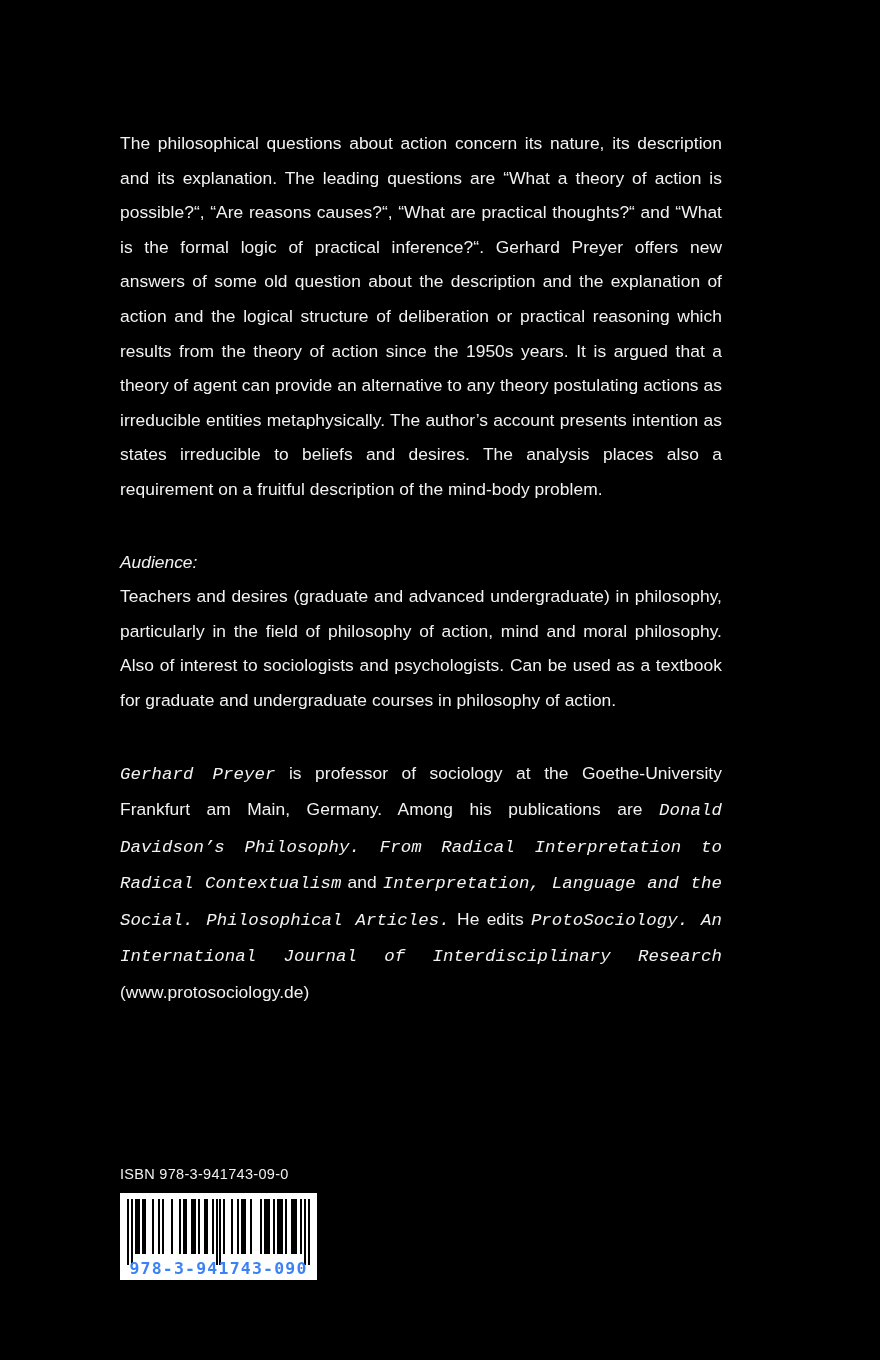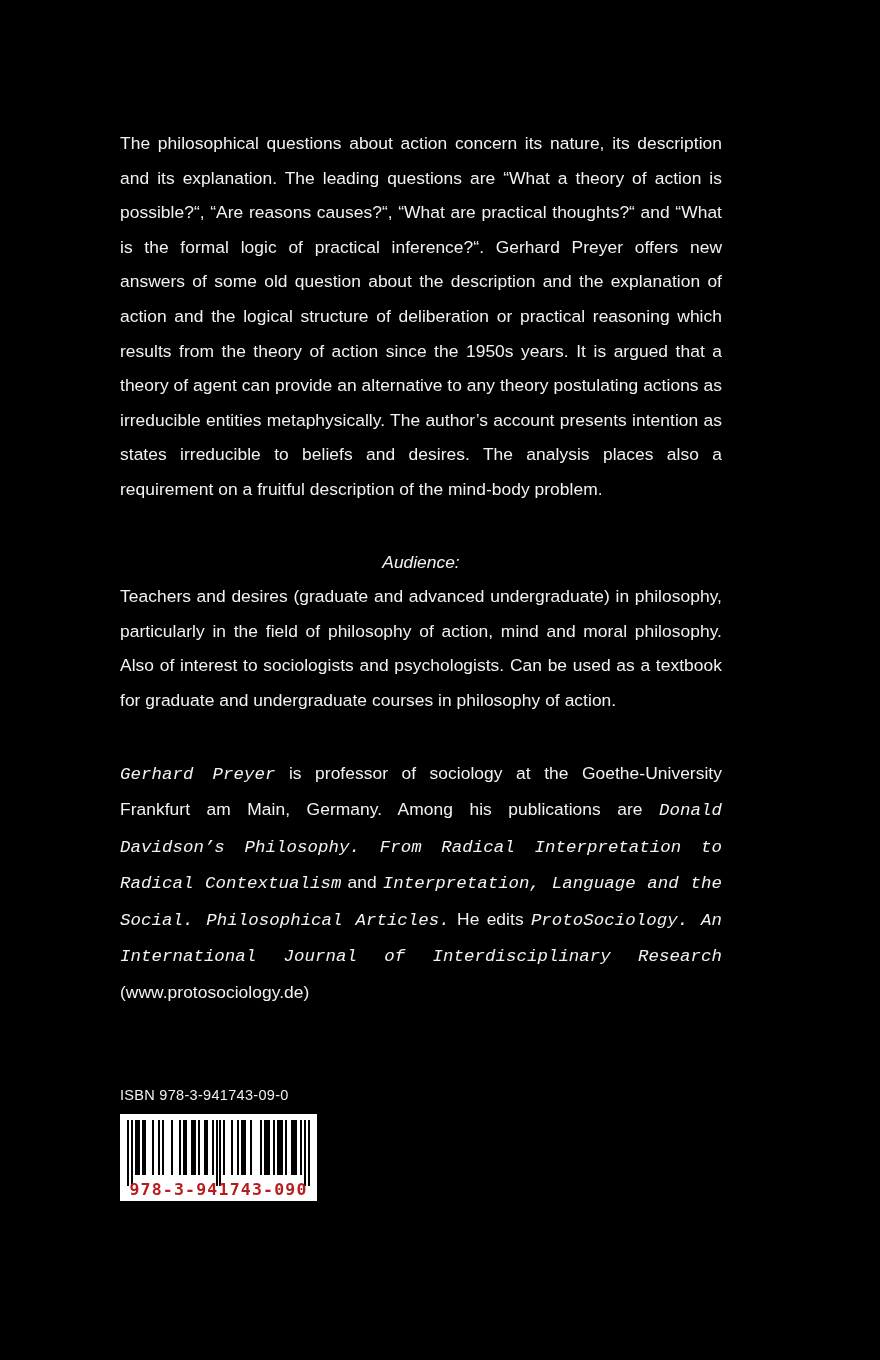--- a/index.html
+++ b/index.html
@@ -42,32 +42,31 @@
   }
 
   .para-gap-lg { height: 38px; }
 
   .label-italic {
     font-style: italic;
     color: #f2f2f2;
     font-size: 17.4px;
     line-height: 34.6px;
     margin: 0;
-    text-align: center;
   }
 
   em.ital {
     font-style: italic;
     font-family: Liberation Mono, monospace;
   }
 
   .isbn-block {
     position: absolute;
     left: 120px;
-    top: 1086px;
+    top: 1165px;
     width: 400px;
   }
 
   .isbn-text {
     color: #f0f0f0;
     font-size: 14.5px;
     line-height: 18px;
     letter-spacing: 0.3px;
     margin: 0 0 10px 0;
     font-family: "Liberation Sans", sans-serif;
@@ -99,21 +98,21 @@
   .bars .bar.norm {
     height: 55px;
   }
 
   .barcode-digits {
     position: absolute;
     left: 0;
     bottom: 2px;
     width: 197px;
     text-align: center;
-    color: #b91c1c;
+    color: #3b82f6;
     font-family: "DejaVu Sans Mono", monospace;
     font-size: 16.5px;
     letter-spacing: 1.2px;
     font-weight: bold;
     line-height: 18px;
   }
 </style>
 </head>
 <body>
 

